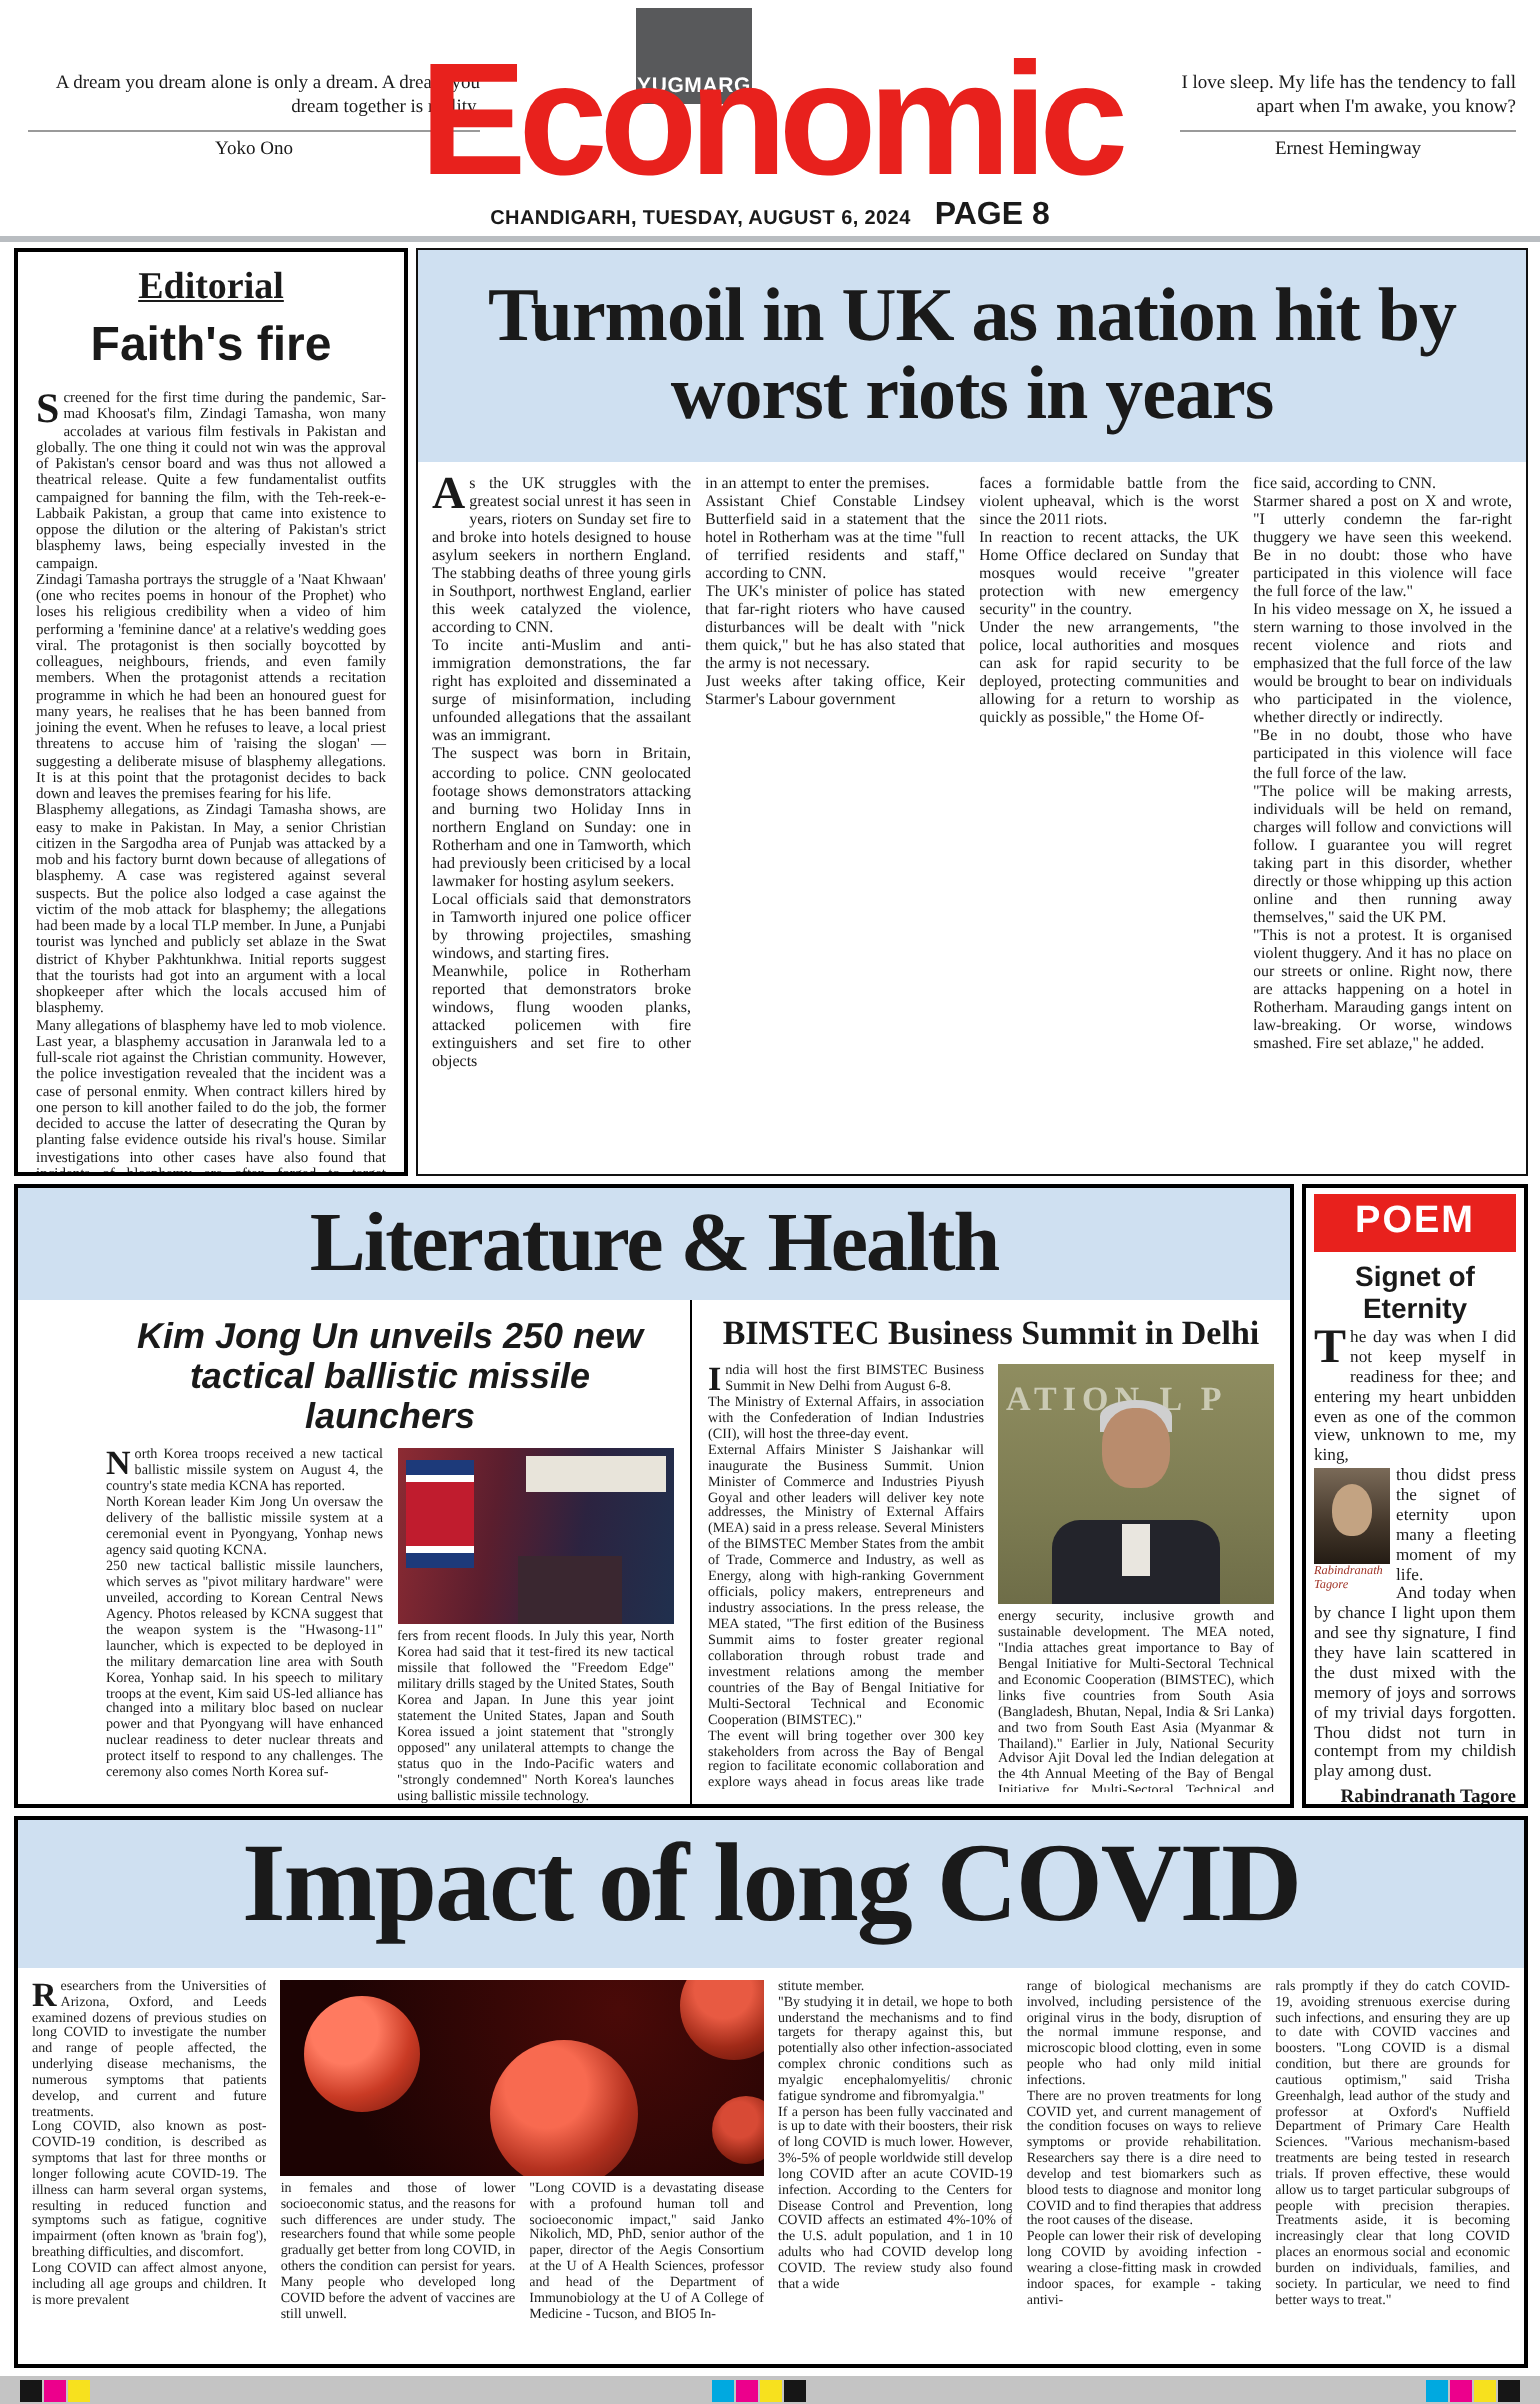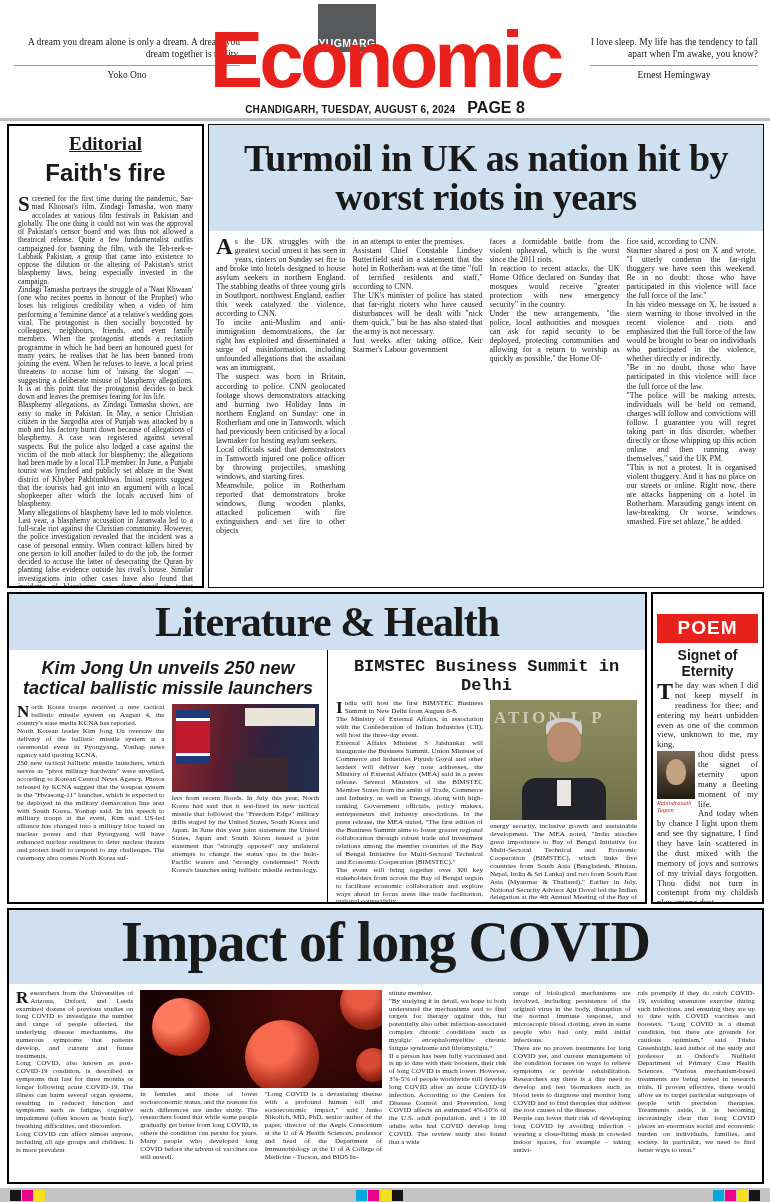--- a/index.html
+++ b/index.html
@@ -60,26 +60,26 @@
   .riot-flag:before { content:""; position:absolute; left:14px; top:0; width:8px; height:100%; background:#cf2a2a; }
   .riot-flag:after { content:""; position:absolute; left:0; top:8px; width:100%; height:8px; background:#cf2a2a; }
   .riot-crowd { position:absolute; left:0; bottom:0; width:100%; height:34px;
                 background:linear-gradient(180deg, rgba(20,20,24,.2), #141417 70%); }
   .riot-bin { position:absolute; left:46%; bottom:6px; width:46px; height:40px; background:#23321f; border-radius:4px 4px 2px 2px; }
 
   
   .lit-box { position:absolute; left:7px; top:592px; width:640px; height:312px; border:2px solid #000; overflow:hidden; }
   .lit-band { background:#cfe0f1; height:56px; display:flex; align-items:center; justify-content:center; }
   .lit-title { font-weight:bold; font-size:42px; letter-spacing:-1px; }
-  .lit-cols { display:flex; height:254px; }
+  .lit-cols { display:flex; height:254px;padding-left:36px; }
   .lit-half { width:50%; padding:5px 8px; overflow:hidden; }
   .bimstec-half { border-left:1px solid #000; }
   .kim-headline { font-family:"Liberation Sans", sans-serif; font-style:italic; font-weight:bold;
                   font-size:18px; line-height:1.12; text-align:center; margin:3px 0 6px; }
-  .bimstec-headline { font-family:Liberation Mono, monospace; font-weight:bold; font-size:17px;
+  .bimstec-headline { font-family:Liberation Serif, serif; font-weight:bold; font-size:17px;
                       text-align:center; margin:2px 0 5px; }
   .lit-body { display:flex; gap:7px; overflow:hidden; height:188px; }
   .bimstec-body { height:214px; }
   .lit-col { width:50%; font-size:7.1px; line-height:1.12; overflow:hidden; }
   .lit-col .dropcap { font-size:17px; }
 
   .kim-photo { height:88px; margin-bottom:3px; position:relative; overflow:hidden;
                background:linear-gradient(100deg,#8d2b33 0%,#5b1e2e 35%,#2c2340 65%,#20304e 100%); }
   .kim-flag { position:absolute; left:4px; top:6px; width:34px; height:54px;
               background:linear-gradient(180deg,#1d3a7a 0 14%,#fff 14% 20%,#c01c2e 20% 80%,#fff 80% 86%,#1d3a7a 86% 100%); }
@@ -95,21 +95,21 @@
   .jai-hair { position:absolute; left:50%; top:18px; width:36px; height:16px; margin-left:-18px;
               background:#cfcfcf; border-radius:50% 50% 0 0; }
   .jai-suit { position:absolute; left:50%; bottom:0; width:84px; height:42px; margin-left:-42px;
               background:#23242b; border-radius:14px 14px 0 0; }
   .jai-shirt { position:absolute; left:50%; bottom:14px; width:14px; height:26px; margin-left:-7px; background:#e9e6df; }
 
   
   .poem-box { position:absolute; left:651px; top:592px; width:113px; height:312px; border:2px solid #000;
               padding:3px 4px; overflow:hidden; }
   .poem-band { background:#e8211d; color:#fff; font-family:"Liberation Sans", sans-serif; font-weight:bold;
-               font-size:19px; text-align:center; padding:3px 0 4px; letter-spacing:1px;margin-top:17px; }
+               font-size:19px; text-align:center; padding:3px 0 4px; letter-spacing:1px; }
   .poem-title { font-family:"Liberation Sans", sans-serif; font-weight:bold; font-size:14px; text-align:center; margin:4px 0 2px; }
   .poem-text { font-size:8.6px; line-height:1.15; }
   .poem-text .dropcap { font-size:24px; }
   .tagore-fig { float:left; width:38px; margin:1px 3px 1px 0; }
   .tagore-photo { width:38px; height:48px; background:linear-gradient(180deg,#7a6a58 0%,#473a2d 55%,#241c14 100%); position:relative; }
   .tagore-face { position:absolute; left:9px; top:8px; width:20px; height:26px; background:#c3a382; border-radius:50% 50% 45% 45%; }
   .tagore-caption { font-size:6.2px; font-style:italic; color:#a03326; line-height:1.1; margin-top:1px; }
   .poem-author { font-weight:bold; font-size:9.5px; text-align:right; margin-top:3px; }
 
   

